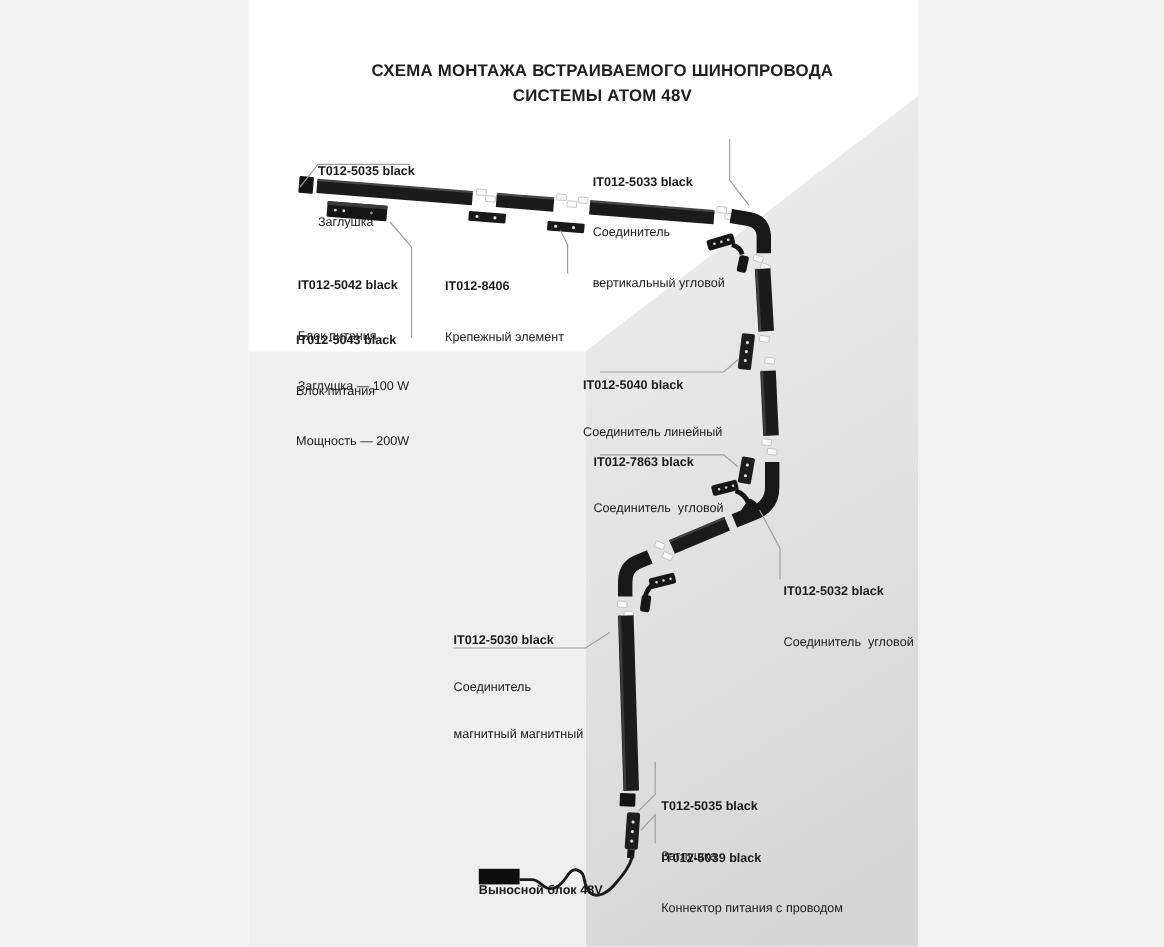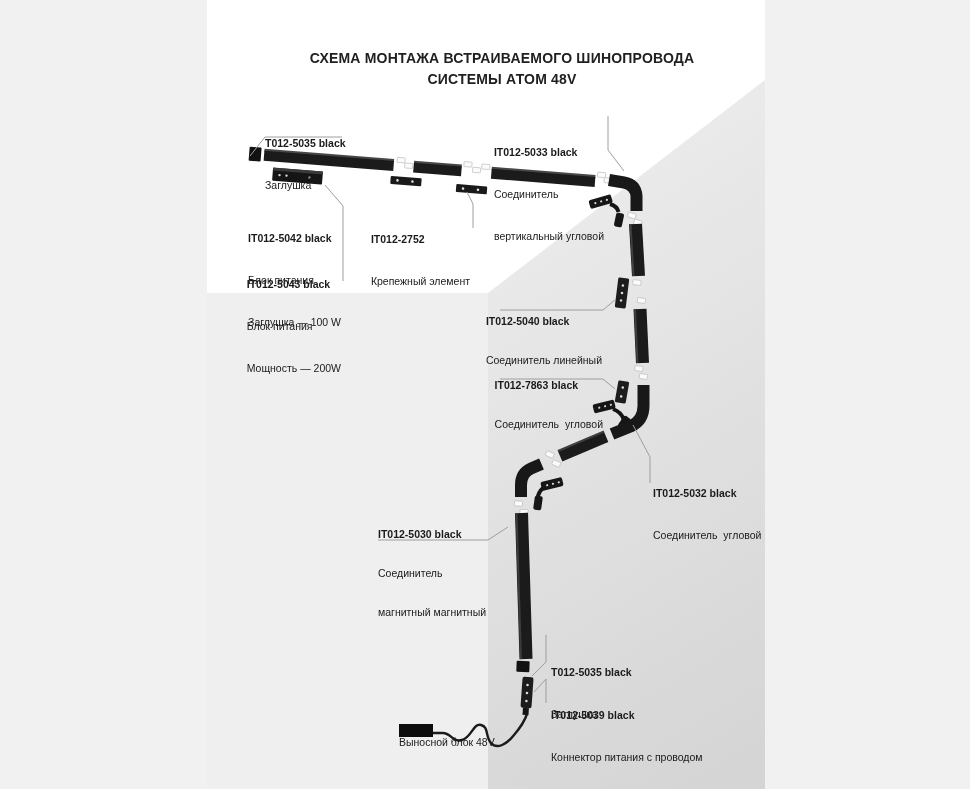--- a/index.html
+++ b/index.html
@@ -14,21 +14,21 @@
     text-align:center;font-size:14px;line-height:21px;font-weight:700;
     color:#202020;letter-spacing:.2px;margin-top:28px;
   }
   .lbl{
     position:absolute;font-size:10.5px;line-height:14px;color:#1a1a1a;
     white-space:pre;
   }
   .lbl .code{font-weight:700;}
   .lbl.right{text-align:left;}
   .lbl.lh13{line-height:13px;}
-  .plain{font-weight:400;}
+  .plain{font-weight:700;}
 </style>
 </head>
 <body>
 
 <div class="stage">
 
   <svg width="970" height="789" viewBox="0 0 970 789">
     <defs>
       <linearGradient id="wg" gradientUnits="userSpaceOnUse" x1="500" y1="250" x2="790" y2="730">
         <stop offset="0" stop-color="#eaeaea"></stop>
@@ -206,21 +206,21 @@
     <div>Заглушка — 100 W</div>
   </div>
 
   <div class="lbl right" style="right:629px;top:249px">
     <div class="code">IT012-5043 black</div>
     <div>Блок питания</div>
     <div>Мощность — 200W</div>
   </div>
 
   <div class="lbl right" style="right:500px;top:204px">
-    <div class="code">IT012-2752</div>
+    <div class="code">IT012-8406</div>
     <div>Крепежный элемент</div>
   </div>
 
   <div class="lbl right" style="right:366px;top:117px">
     <div class="code">IT012-5033 black</div>
     <div>Соединитель</div>
     <div>вертикальный угловой</div>
   </div>
 
   <div class="lbl right lh13" style="right:368px;top:289px">

